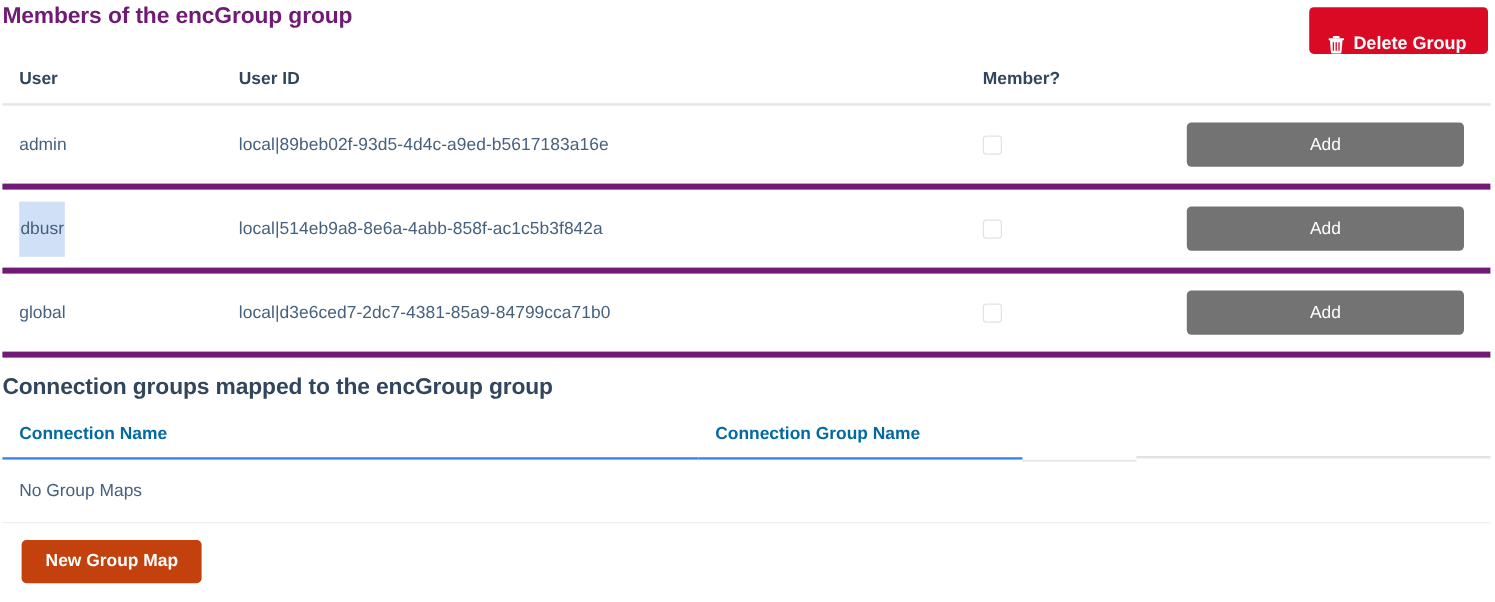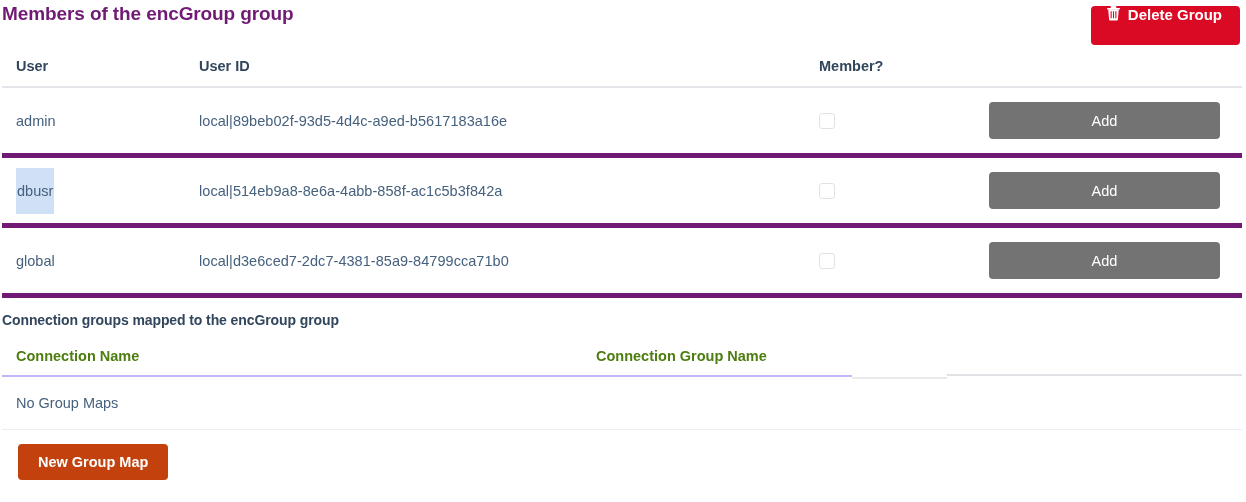--- a/index.html
+++ b/index.html
@@ -42,21 +42,21 @@
     padding: 0 18px 0 16px;
     background: #da0a25;
     color: #ffffff;
     border: none;
     border-radius: 4px;
     font-family: "Liberation Sans", sans-serif;
     font-size: 15px;
     font-weight: 700;
     cursor: pointer;
     display: flex;
-    align-items: flex-start;
+    align-items: flex-end;
     gap: 8px;
     white-space: nowrap;
   }
   .trash-icon { display: inline-block; width: 13px; height: 15px; position: relative; }
   .trash-icon svg { display: block; }
 
   
   table.members {
     width: 1240px;
     margin: 0 0 0 2px;
@@ -118,42 +118,42 @@
     font-family: "Liberation Sans", sans-serif;
     font-size: 14.5px;
     font-weight: 400;
     cursor: pointer;
     margin: 0 0 0 10px;
   }
   td.col-action-cell { padding-right: 12px; padding-left: 0; }
 
   
   .section-title-2 {
-    font-size: 14px;
+    font-size: 19px;
     font-weight: 700;
     color: #31465c;
     letter-spacing: -0.1px;
     margin: 14px 0 0 2px;
     white-space: nowrap;
   }
 
   table.groupmaps {
     width: 1240px;
     margin: 13px 0 0 2px;
     border-collapse: separate;
     border-spacing: 0;
     table-layout: fixed;
   }
   table.groupmaps th {
     text-align: left;
     font-size: 14.5px;
     font-weight: 700;
-    color: #4d7c0f;
+    color: #0369a1;
     padding: 7px 0 11px 14px;
-    border-bottom: 2px solid #c4b5fd;
+    border-bottom: 2px solid #3b82f6;
     vertical-align: bottom;
   }
   table.groupmaps th.gap-a { border-bottom-color: #e9eaec; position: relative; top: 2px; }
   table.groupmaps th.gap-b { border-bottom-color: #e0e2e5; position: relative; top: -1px; }
   table.groupmaps td {
     font-size: 14.5px;
     color: #46617e;
     padding: 16px 0 16px 14px;
     border-bottom: 1px solid #eceef0;
     height: 53px;

